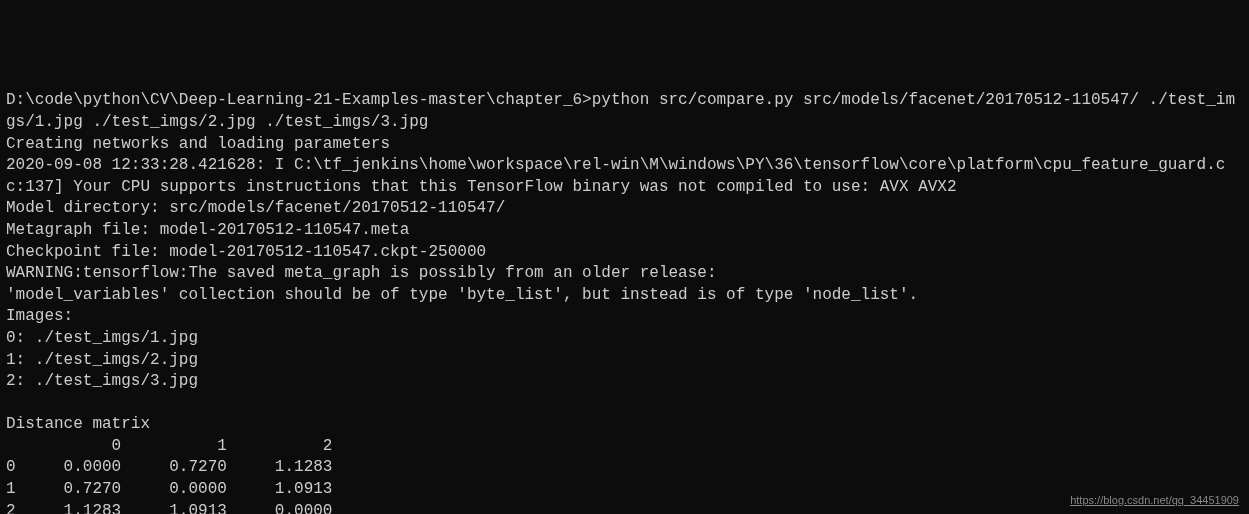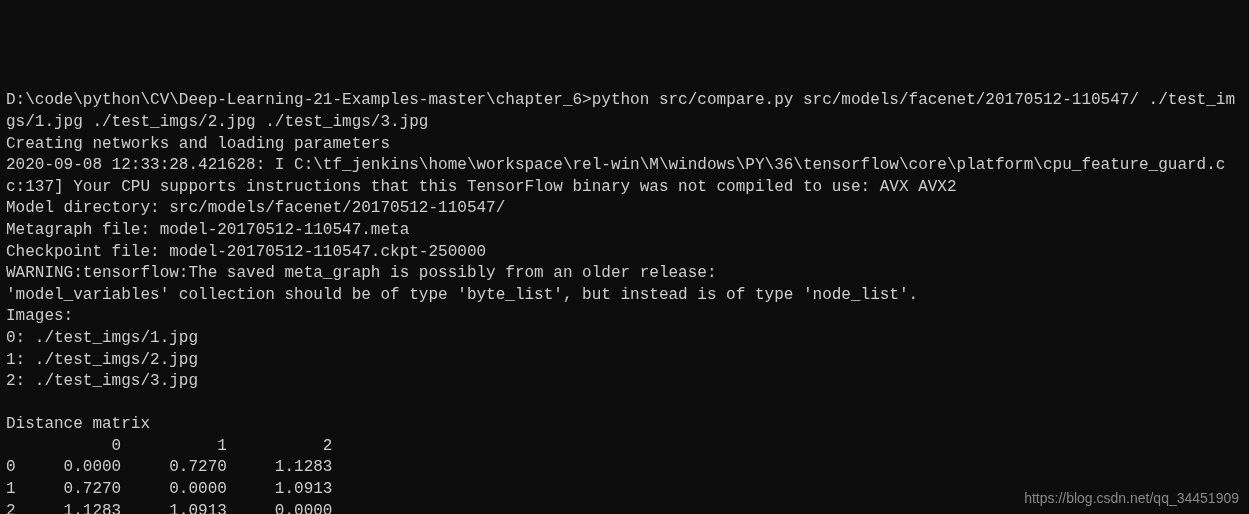--- a/index.html
+++ b/index.html
@@ -26,22 +26,23 @@
     }
     .line {
       display: block;
     }
     .watermark {
       position: absolute;
       bottom: 6px;
       right: 10px;
       color: #888888;
       font-family: Arial, sans-serif;
-      font-size: 14px;
+      font-size: 11px;
       white-space: nowrap;
+      text-decoration: underline;
     }
     .matrix-row span {
       display: inline-block;
     }
     .idx { width: 2ch; }
     .hdr0 { width: 10ch; text-align: right; }
     .hdr1 { width: 11ch; text-align: right; }
     .hdr2 { width: 11ch; text-align: right; }
     .col0 { width: 10ch; text-align: right; }
     .col1 { width: 11ch; text-align: right; }

